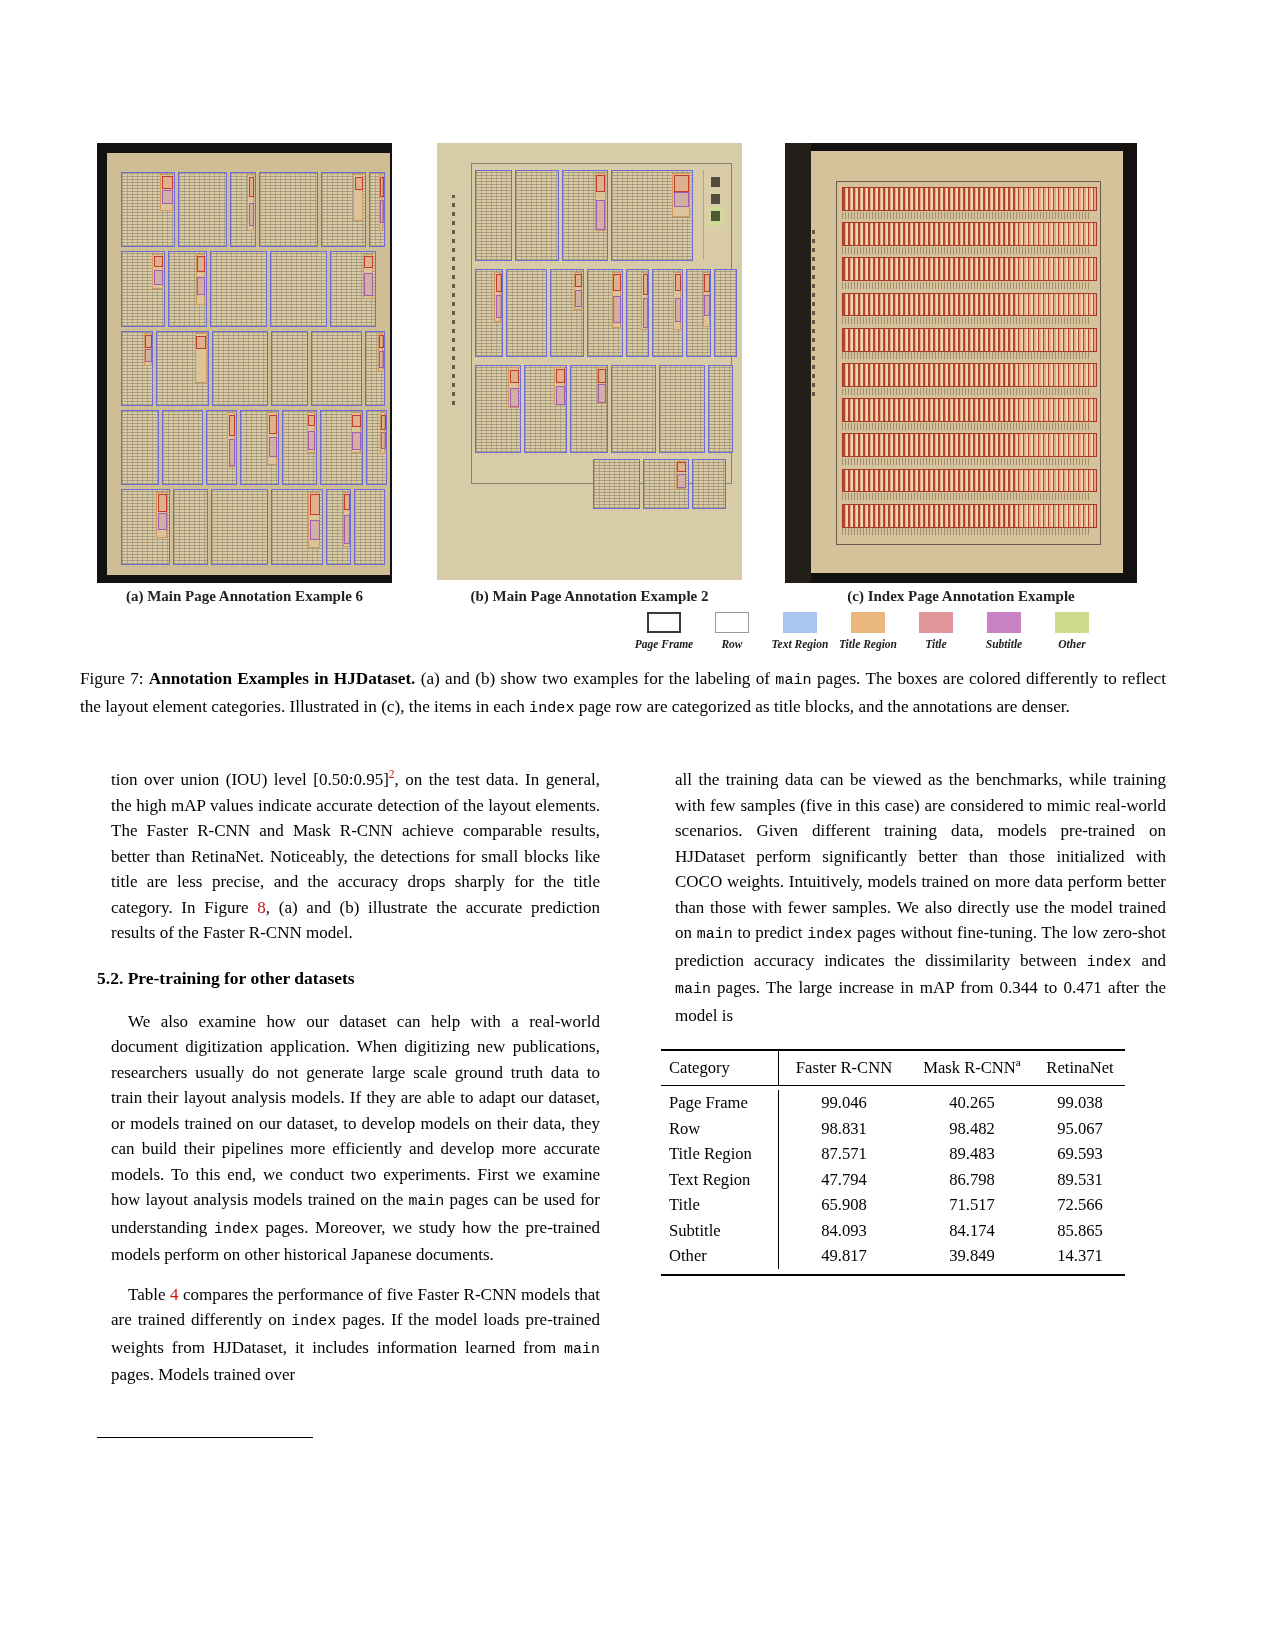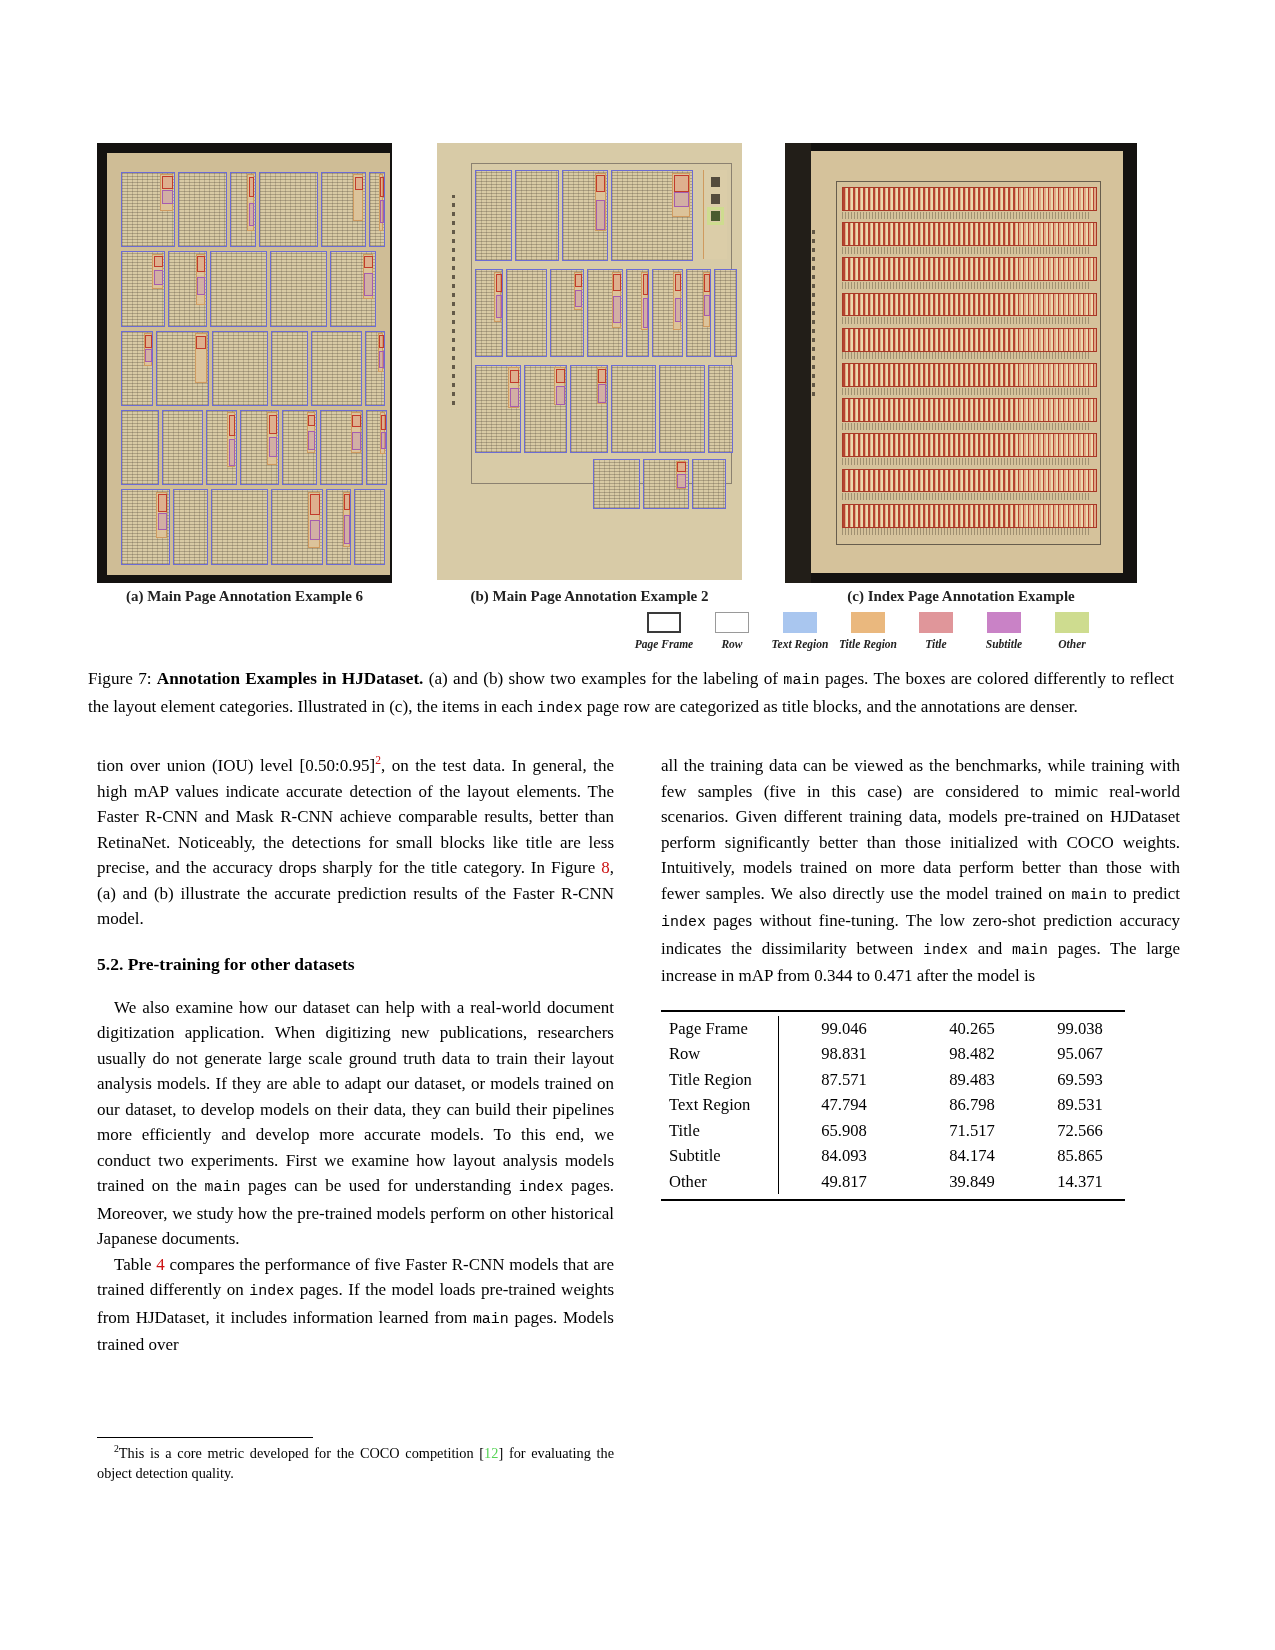--- a/index.html
+++ b/index.html
@@ -36,26 +36,26 @@
        background-image:repeating-linear-gradient(90deg,#b5432f 0 1.5px, rgba(230,152,122,.62) 1.5px 3px, #ecd8ac 3px 5px);}
   .thinrow{position:absolute;
        background-image:repeating-linear-gradient(90deg, rgba(96,84,62,.45) 0 1px, transparent 1px 3px);}
   .subcap{position:absolute;top:588px;text-align:center;font-weight:bold;font-size:15px;color:#222;}
   
   #legend{position:absolute;left:630px;top:612px;display:flex;}
   .leg-item{width:68px;text-align:center;}
   .leg-swatch{width:34px;height:21px;margin:0 auto;box-sizing:border-box;}
   .leg-label{font-size:11.5px;font-style:italic;font-weight:bold;margin-top:5px;color:#222;}
   
-  #figcap{position:absolute;left:88px;top:666px;width:1086px;font-size:17.2px;line-height:25.6px;text-align:justify;}
+  #figcap{position:absolute;left:80px;top:666px;width:1086px;font-size:17.2px;line-height:25.6px;text-align:justify;}
   
   .col{position:absolute;top:753px;font-size:17px;line-height:25.5px;text-align:justify;}
   #colL{left:97px;width:517px;}
   #colR{left:661px;width:519px;}
-  .para{margin:0;}
+  .para{margin:14px;}
   .indent{text-indent:17px;}
   h2.sec{font-size:17.5px;line-height:25px;margin:20px 0 18px 0;}
   
   .s-b{font-weight:bold;}
   .s-m{font-family:"Liberation Mono","DejaVu Sans Mono",monospace;font-size:0.88em;}
   .s-r{color:#cc1111;}
   .s-g{color:#55d455;}
   .s-sup{vertical-align:super;font-size:0.68em;line-height:0;}
   .s-supr{vertical-align:super;font-size:0.68em;line-height:0;color:#cc1111;}
   
@@ -384,26 +384,31 @@
 
 <div class="col" id="colL">
   <p class="para"><span>tion over union (IOU) level [0.50:0.95]</span><span class="s-supr">2</span><span>, on the test data.  In general, the high mAP values indicate accurate detection of the layout elements.  The Faster R-CNN and Mask R-CNN achieve comparable results, better than RetinaNet.  Noticeably, the detections for small blocks like title are less precise, and the accuracy drops sharply for the title category.  In Figure </span><span class="s-r">8</span><span>, (a) and (b) illustrate the accurate prediction results of the Faster R-CNN model.</span></p>
   <h2 class="sec">5.2. Pre-training for other datasets</h2>
   <p class="para indent"><span>We also examine how our dataset can help with a real-world document digitization application.  When digitizing new publications, researchers usually do not generate large scale ground truth data to train their layout analysis models. If they are able to adapt our dataset, or models trained on our dataset, to develop models on their data, they can build their pipelines more efficiently and develop more accurate models.  To this end, we conduct two experiments.  First we examine how layout analysis models trained on the </span><span class="s-m">main</span><span> pages can be used for understanding </span><span class="s-m">index</span><span> pages.  Moreover, we study how the pre-trained models perform on other historical Japanese documents.</span></p>
   <p class="para indent"><span>Table </span><span class="s-r">4</span><span> compares the performance of five Faster R-CNN models that are trained differently on </span><span class="s-m">index</span><span> pages.  If the model loads pre-trained weights from HJDataset, it includes information learned from </span><span class="s-m">main</span><span> pages.  Models trained over</span></p>
 </div>
 
 <div id="fnL">
   <div class="rule"></div>
-  <div class="indent"><span class="s-sup">2</span><span>This is a core metric developed for the COCO competition [</span><span class="s-g">12</span><span>] for evaluating the object detection quality.</span></div>
 </div>
 
 <div class="col" id="colR">
   <p class="para"><span>all the training data can be viewed as the benchmarks, while training with few samples (five in this case) are considered to mimic real-world scenarios.  Given different training data, models pre-trained on HJDataset perform significantly better than those initialized with COCO weights.  Intuitively, models trained on more data perform better than those with fewer samples.  We also directly use the model trained on </span><span class="s-m">main</span><span> to predict </span><span class="s-m">index</span><span> pages without fine-tuning. The low zero-shot prediction accuracy indicates the dissimilarity between </span><span class="s-m">index</span><span> and </span><span class="s-m">main</span><span> pages.  The large increase in mAP from 0.344 to 0.471 after the model is</span></p>
   <div id="t3">
+      <div class="trow head">
+        <div class="tcat">Category</div>
+        <div class="tc">Faster R-CNN</div>
+        <div class="tc">Mask R-CNN<span class="s-sup">a</span></div>
+        <div class="tc">RetinaNet</div>
+      </div>
       <div class="trow body first">
         <div class="tcat">Page Frame</div>
         <div class="tc">99.046</div>
         <div class="tc">40.265</div>
         <div class="tc">99.038</div>
       </div>
       <div class="trow body">
         <div class="tcat">Row</div>
         <div class="tc">98.831</div>
         <div class="tc">98.482</div>

